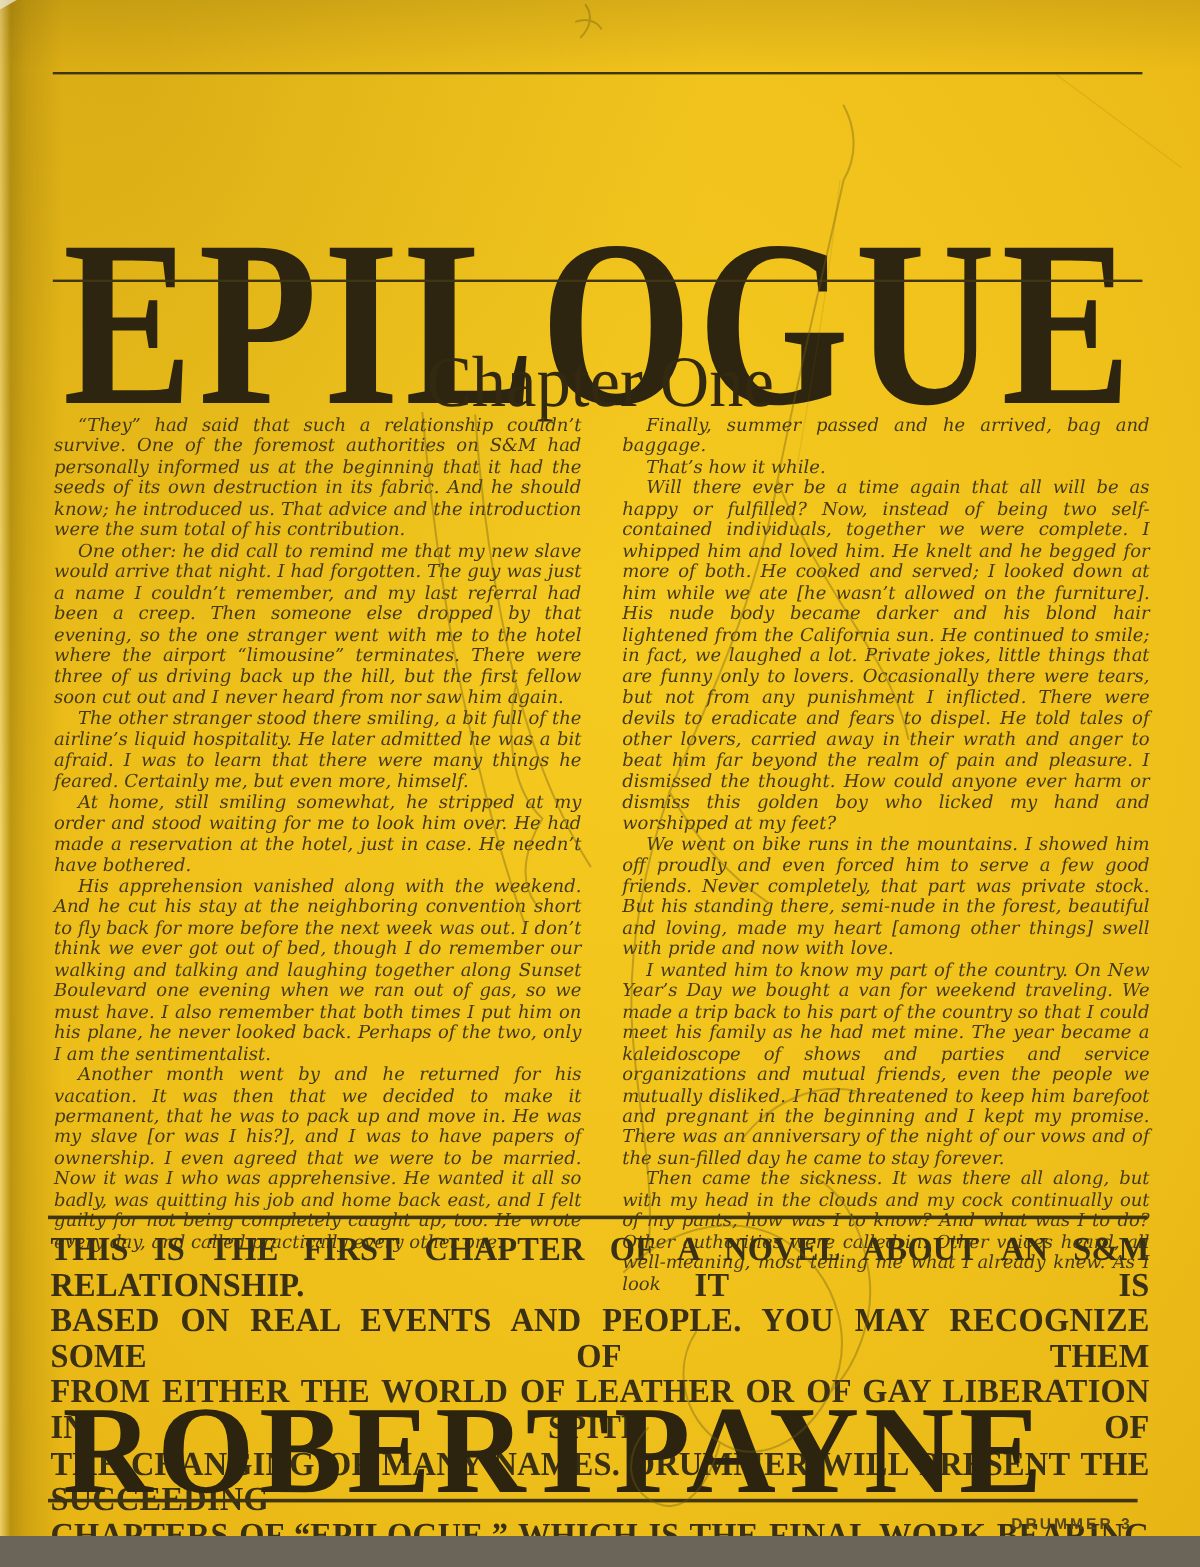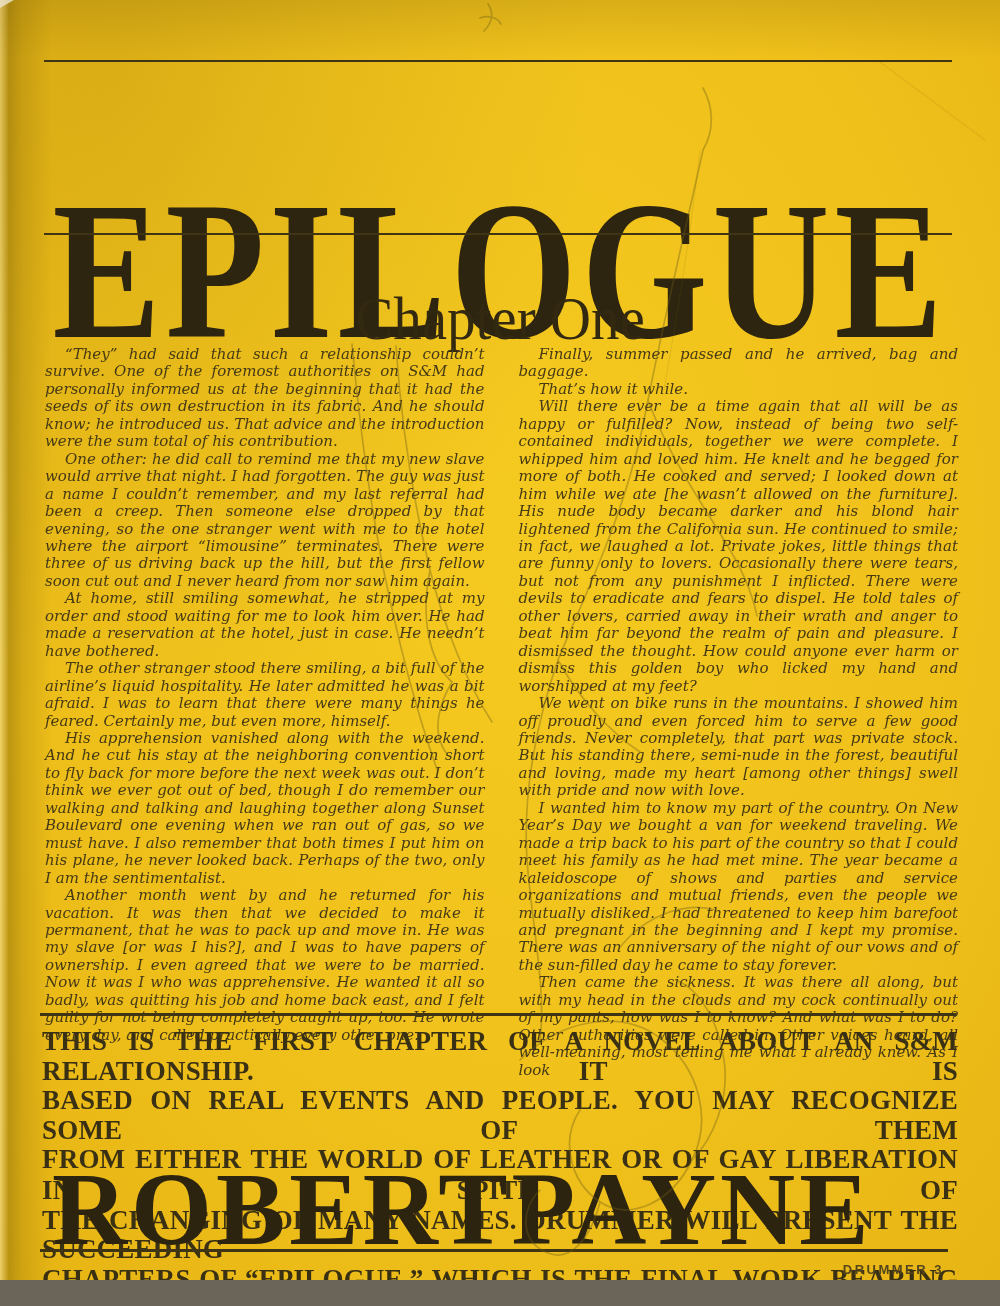--- a/index.html
+++ b/index.html
@@ -86,22 +86,22 @@
   <h1 class="masthead">EPILOGUE</h1>
 
   <div class="rule rule-title"></div>
 
   <h2 class="subtitle">Chapter One</h2>
 
   <div class="columns">
     <div class="col">
         <div class="para">“They” had said that such a relationship couldn’t survive. One of the foremost authorities on S&amp;M had personally informed us at the beginning that it had the seeds of its own destruction in its fabric. And he should know; he introduced us. That advice and the introduction were the sum total of his contribution.</div>
         <div class="para">One other: he did call to remind me that my new slave would arrive that night. I had forgotten. The guy was just a name I couldn’t remember, and my last referral had been a creep. Then someone else dropped by that evening, so the one stranger went with me to the hotel where the airport “limousine” terminates. There were three of us driving back up the hill, but the first fellow soon cut out and I never heard from nor saw him again.</div>
+        <div class="para">The other stranger stood there smiling, a bit full of the airline’s liquid hospitality. He later admitted he was a bit afraid. I was to learn that there were many things he feared. Certainly me, but even more, himself.</div>
         <div class="para">At home, still smiling somewhat, he stripped at my order and stood waiting for me to look him over. He had made a reservation at the hotel, just in case. He needn’t have bothered.</div>
-        <div class="para">The other stranger stood there smiling, a bit full of the airline’s liquid hospitality. He later admitted he was a bit afraid. I was to learn that there were many things he feared. Certainly me, but even more, himself.</div>
         <div class="para">His apprehension vanished along with the weekend. And he cut his stay at the neighboring convention short to fly back for more before the next week was out. I don’t think we ever got out of bed, though I do remember our walking and talking and laughing together along Sunset Boulevard one evening when we ran out of gas, so we must have. I also remember that both times I put him on his plane, he never looked back. Perhaps of the two, only I am the sentimentalist.</div>
         <div class="para">Another month went by and he returned for his vacation. It was then that we decided to make it permanent, that he was to pack up and move in. He was my slave [or was I his?], and I was to have papers of ownership. I even agreed that we were to be married. Now it was I who was apprehensive. He wanted it all so badly, was quitting his job and home back east, and I felt guilty for not being completely caught up, too. He wrote every day, and called practically every other one.</div>
       </div>
     <div class="col">
         <div class="para">Finally, summer passed and he arrived, bag and baggage.</div>
         <div class="para">That’s how it while.</div>
         <div class="para">Will there ever be a time again that all will be as happy or fulfilled? Now, instead of being two self-contained individuals, together we were complete. I whipped him and loved him. He knelt and he begged for more of both. He cooked and served; I looked down at him while we ate [he wasn’t allowed on the furniture]. His nude body became darker and his blond hair lightened from the California sun. He continued to smile; in fact, we laughed a lot. Private jokes, little things that are funny only to lovers. Occasionally there were tears, but not from any punishment I inflicted. There were devils to eradicate and fears to dispel. He told tales of other lovers, carried away in their wrath and anger to beat him far beyond the realm of pain and pleasure. I dismissed the thought. How could anyone ever harm or dismiss this golden boy who licked my hand and worshipped at my feet?</div>
         <div class="para">We went on bike runs in the mountains. I showed him off proudly and even forced him to serve a few good friends. Never completely, that part was private stock. But his standing there, semi-nude in the forest, beautiful and loving, made my heart [among other things] swell with pride and now with love.</div>
         <div class="para">I wanted him to know my part of the country. On New Year’s Day we bought a van for weekend traveling. We made a trip back to his part of the country so that I could meet his family as he had met mine. The year became a kaleidoscope of shows and parties and service organizations and mutual friends, even the people we mutually disliked. I had threatened to keep him barefoot and pregnant in the beginning and I kept my promise. There was an anniversary of the night of our vows and of the sun-filled day he came to stay forever.</div>
         <div class="para">Then came the sickness. It was there all along, but with my head in the clouds and my cock continually out of my pants, how was I to know? And what was I to do? Other authorities were called in. Other voices heard, all well-meaning, most telling me what I already knew. As I look</div>

